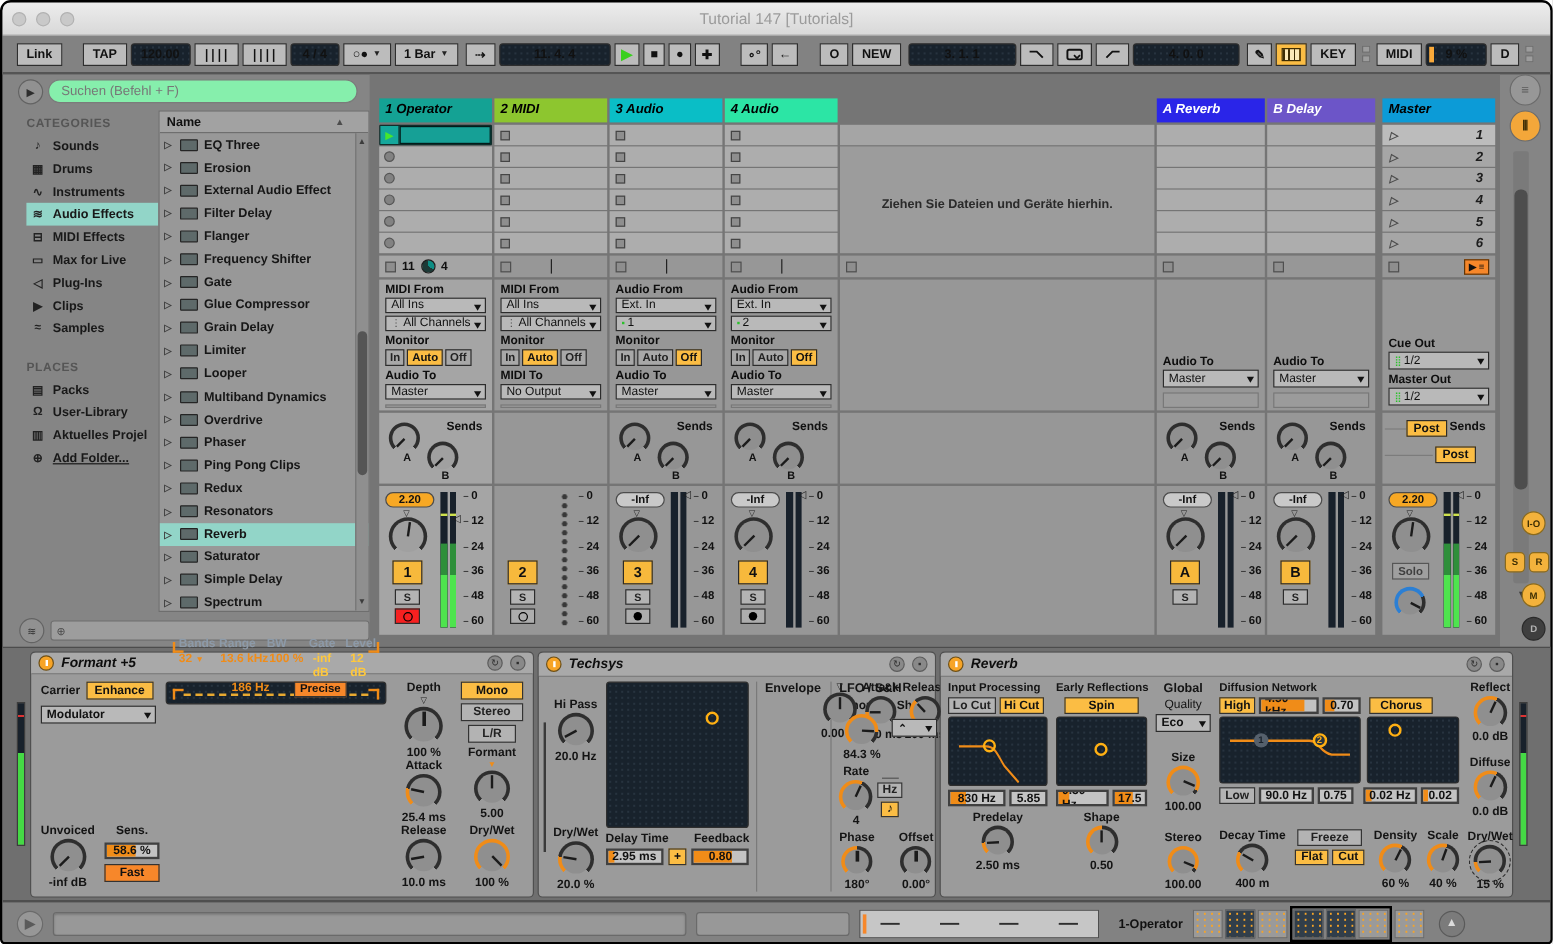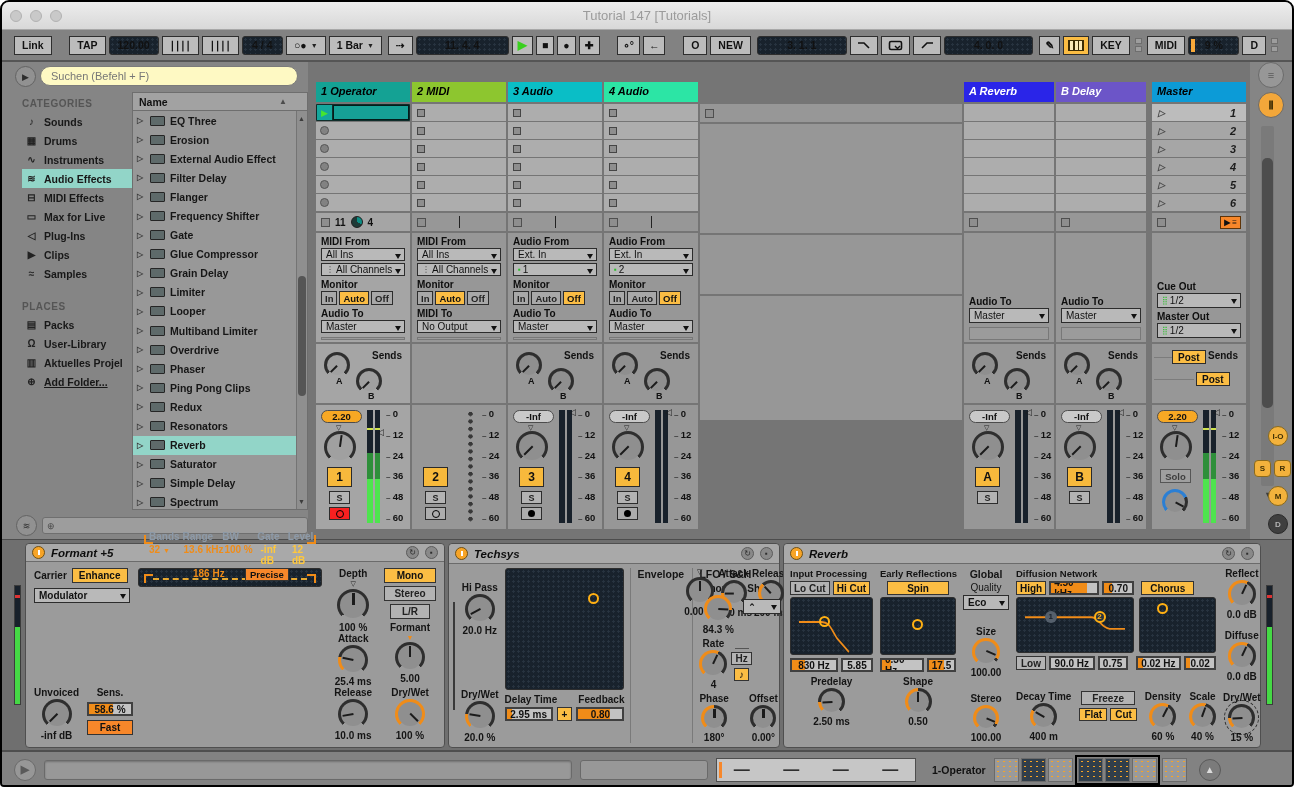--- a/index.html
+++ b/index.html
@@ -18,21 +18,21 @@
 .ddar{font-size:7px;margin-left:4px;color:#222}
 .minisq{display:inline-flex;flex-direction:column;gap:2px;margin:0 2px}
 .minisq i{width:7px;height:6px;background:#9d9d9d;border:1px solid #6e6e6e}
 .play{color:#39d01e;font-size:12px}
 .cpub{position:relative;width:58px;justify-content:center}
 .cpub em{position:absolute;left:2px;top:2px;bottom:2px;width:4px;background:#f9a93a;font-style:normal}
 
 #bcircle,#fcircle{position:absolute;width:21px;height:21px;border-radius:50%;background:#919191;border:1px solid #636363;color:#2d2d2d;font-size:9px;display:flex;align-items:center;justify-content:center}
 #bcircle{left:13px;top:64px}
 #browser{position:absolute;left:14px;top:64px;width:292px;height:468px}
-#bsearch{margin-left:24px;height:20px;background:#fef9c3;border:1px solid #7b7b7b;border-radius:10px;color:#777;font-size:11px;display:flex;align-items:center;padding:0 10px;width:258px}
+#bsearch{margin-left:24px;height:20px;background:#86efac;border:1px solid #7b7b7b;border-radius:10px;color:#777;font-size:11px;display:flex;align-items:center;padding:0 10px;width:258px}
 #bwrap{display:flex;margin-top:6px;height:418px}
 #bcats{width:116px;padding:2px 0 0 6px}
 .bhead{color:#555;font-size:10px;font-weight:bold;letter-spacing:.5px;margin:4px 0 3px}
 .brow{height:19px;display:flex;align-items:center;gap:6px;padding:0 3px;font-size:10.5px;font-weight:bold;color:#181818;cursor:default}
 .brow.sel{background:#92d5c8}
 .brow .bi{width:13px;text-align:center;font-size:10px;color:#222}
 .brow.und .lbl{text-decoration:underline}
 #blist{flex:1;border:1px solid #6e6e6e;background:#989898;position:relative;overflow:hidden}
 #blisthead{height:18px;background:#a2a2a2;border-bottom:1px solid #6e6e6e;display:flex;align-items:center;font-size:10.5px;font-weight:bold;padding:0 6px;color:#111}
 #blisthead .tri{margin-left:auto;font-size:8px;color:#4c4c4c;margin-right:14px}
@@ -389,21 +389,21 @@
               <span>Limiter</span>
             </div>
             <div class="lrow">
               <span class="fold">▷</span>
               <span class="fico"></span>
               <span>Looper</span>
             </div>
             <div class="lrow">
               <span class="fold">▷</span>
               <span class="fico"></span>
-              <span>Multiband Limiter</span>
+              <span>Multiband Dynamics</span>
             </div>
             <div class="lrow">
               <span class="fold">▷</span>
               <span class="fico"></span>
               <span>Overdrive</span>
             </div>
             <div class="lrow">
               <span class="fold">▷</span>
               <span class="fico"></span>
               <span>Phaser</span>
@@ -783,20 +783,26 @@
             <span>24</span>
             <span>36</span>
             <span>48</span>
             <span>60</span>
           </div>
           <span class="outmark" style="top: 2px;">◁</span>
         </div>
       </div>
       <div class="col" style="left: 392px; width: 262px;">
         <div class="seg thead empty"></div>
+        <div class="slotwrap">
+          <div class="slot" style="background: rgb(165, 165, 165);"></div>
+          <div style="height: 89px; background: rgb(156, 156, 156); position: relative;">
+            <div id="drophint">Ziehen Sie Dateien und Geräte hierhin.</div>
+          </div>
+        </div>
         <div class="seg statusseg">
           <span class="sq"></span>
         </div>
         <div class="seg ioseg"></div>
         <div class="seg sendseg"></div>
         <div class="seg mixseg"></div>
       </div>
       <div class="col" style="left: 656px; width: 90px;">
         <div class="seg thead" style="background: rgb(42, 37, 232); color: rgb(255, 255, 255);">A Reverb</div>
         <div class="slotwrap">

